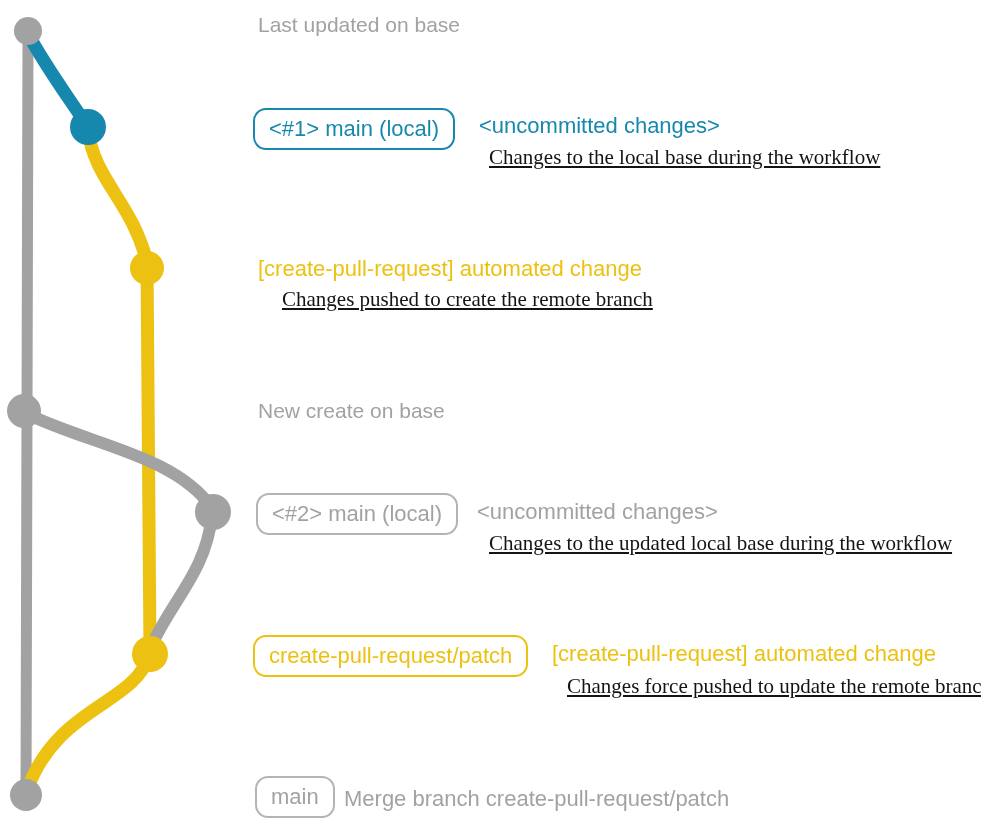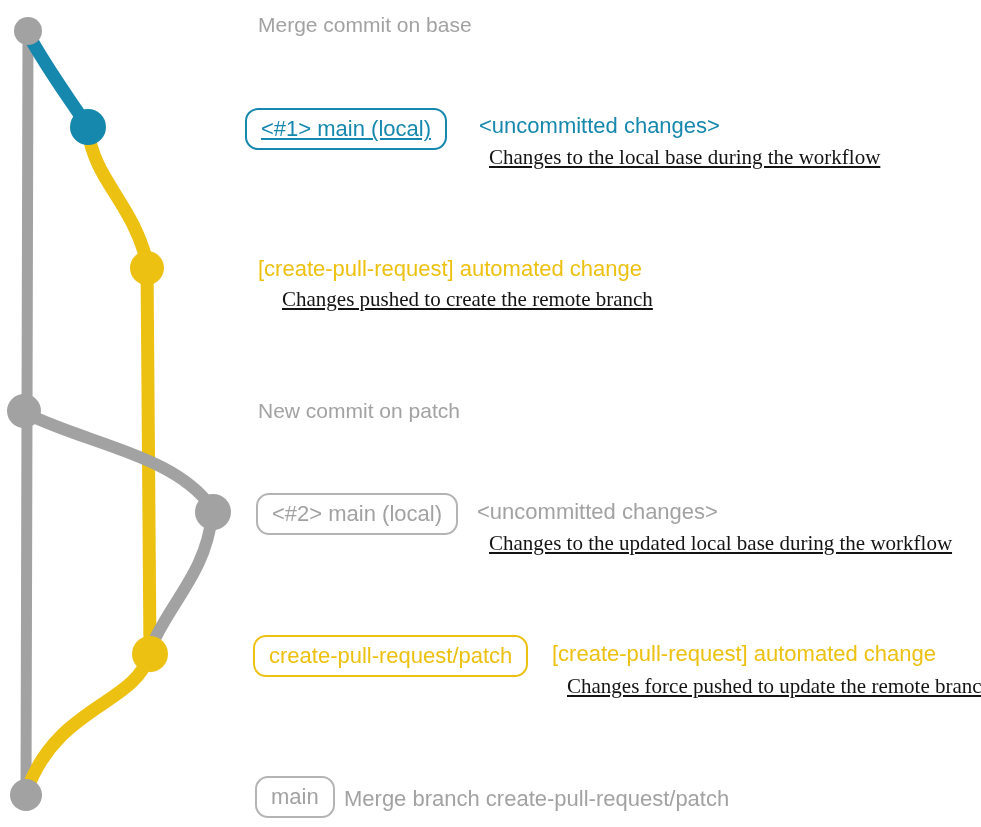--- a/index.html
+++ b/index.html
@@ -70,30 +70,30 @@
 
     <circle cx="28" cy="31" r="14" fill="var(--gray)"></circle>
     <circle cx="88" cy="127" r="18" fill="var(--teal)"></circle>
     <circle cx="147" cy="268" r="17" fill="var(--yellow)"></circle>
     <circle cx="24" cy="411" r="17" fill="var(--gray)"></circle>
     <circle cx="213" cy="512" r="18" fill="var(--gray)"></circle>
     <circle cx="150" cy="654" r="18" fill="var(--yellow)"></circle>
     <circle cx="26" cy="795" r="16" fill="var(--gray)"></circle>
   </svg>
 
-  <div class="ann" style="left:258px;top:13px;">Merge commit on base</div>
+  <div class="ann" style="left:258px;top:13px;">Last updated on base</div>
 
-  <div class="badge teal" style="left:245px;top:108px;text-decoration:underline;">&lt;#1&gt; main (local)</div>
+  <div class="badge teal" style="left:253px;top:108px;">&lt;#1&gt; main (local)</div>
   <div class="note teal" style="left:479px;top:113px;">&lt;uncommitted changes&gt;</div>
   <div class="desc" style="left:489px;top:145px;">Changes to the local base during the workflow</div>
 
   <div class="note yellow" style="left:258px;top:256px;">[create-pull-request] automated change</div>
   <div class="desc" style="left:270px;top:287px;margin-left:12px;">Changes pushed to create the remote branch</div>
 
-  <div class="ann" style="left:258px;top:399px;">New commit on patch</div>
+  <div class="ann" style="left:258px;top:399px;">New create on base</div>
 
   <div class="badge gray" style="left:256px;top:493px;">&lt;#2&gt; main (local)</div>
   <div class="note gray" style="left:477px;top:499px;">&lt;uncommitted changes&gt;</div>
   <div class="desc" style="left:489px;top:531px;">Changes to the updated local base during the workflow</div>
 
   <div class="badge yellow" style="left:253px;top:635px;">create-pull-request/patch</div>
   <div class="note yellow" style="left:552px;top:641px;">[create-pull-request] automated change</div>
   <div class="desc" style="left:567px;top:674px;">Changes force pushed to update the remote branch</div>
 
   <div class="badge gray" style="left:255px;top:776px;">main</div>

